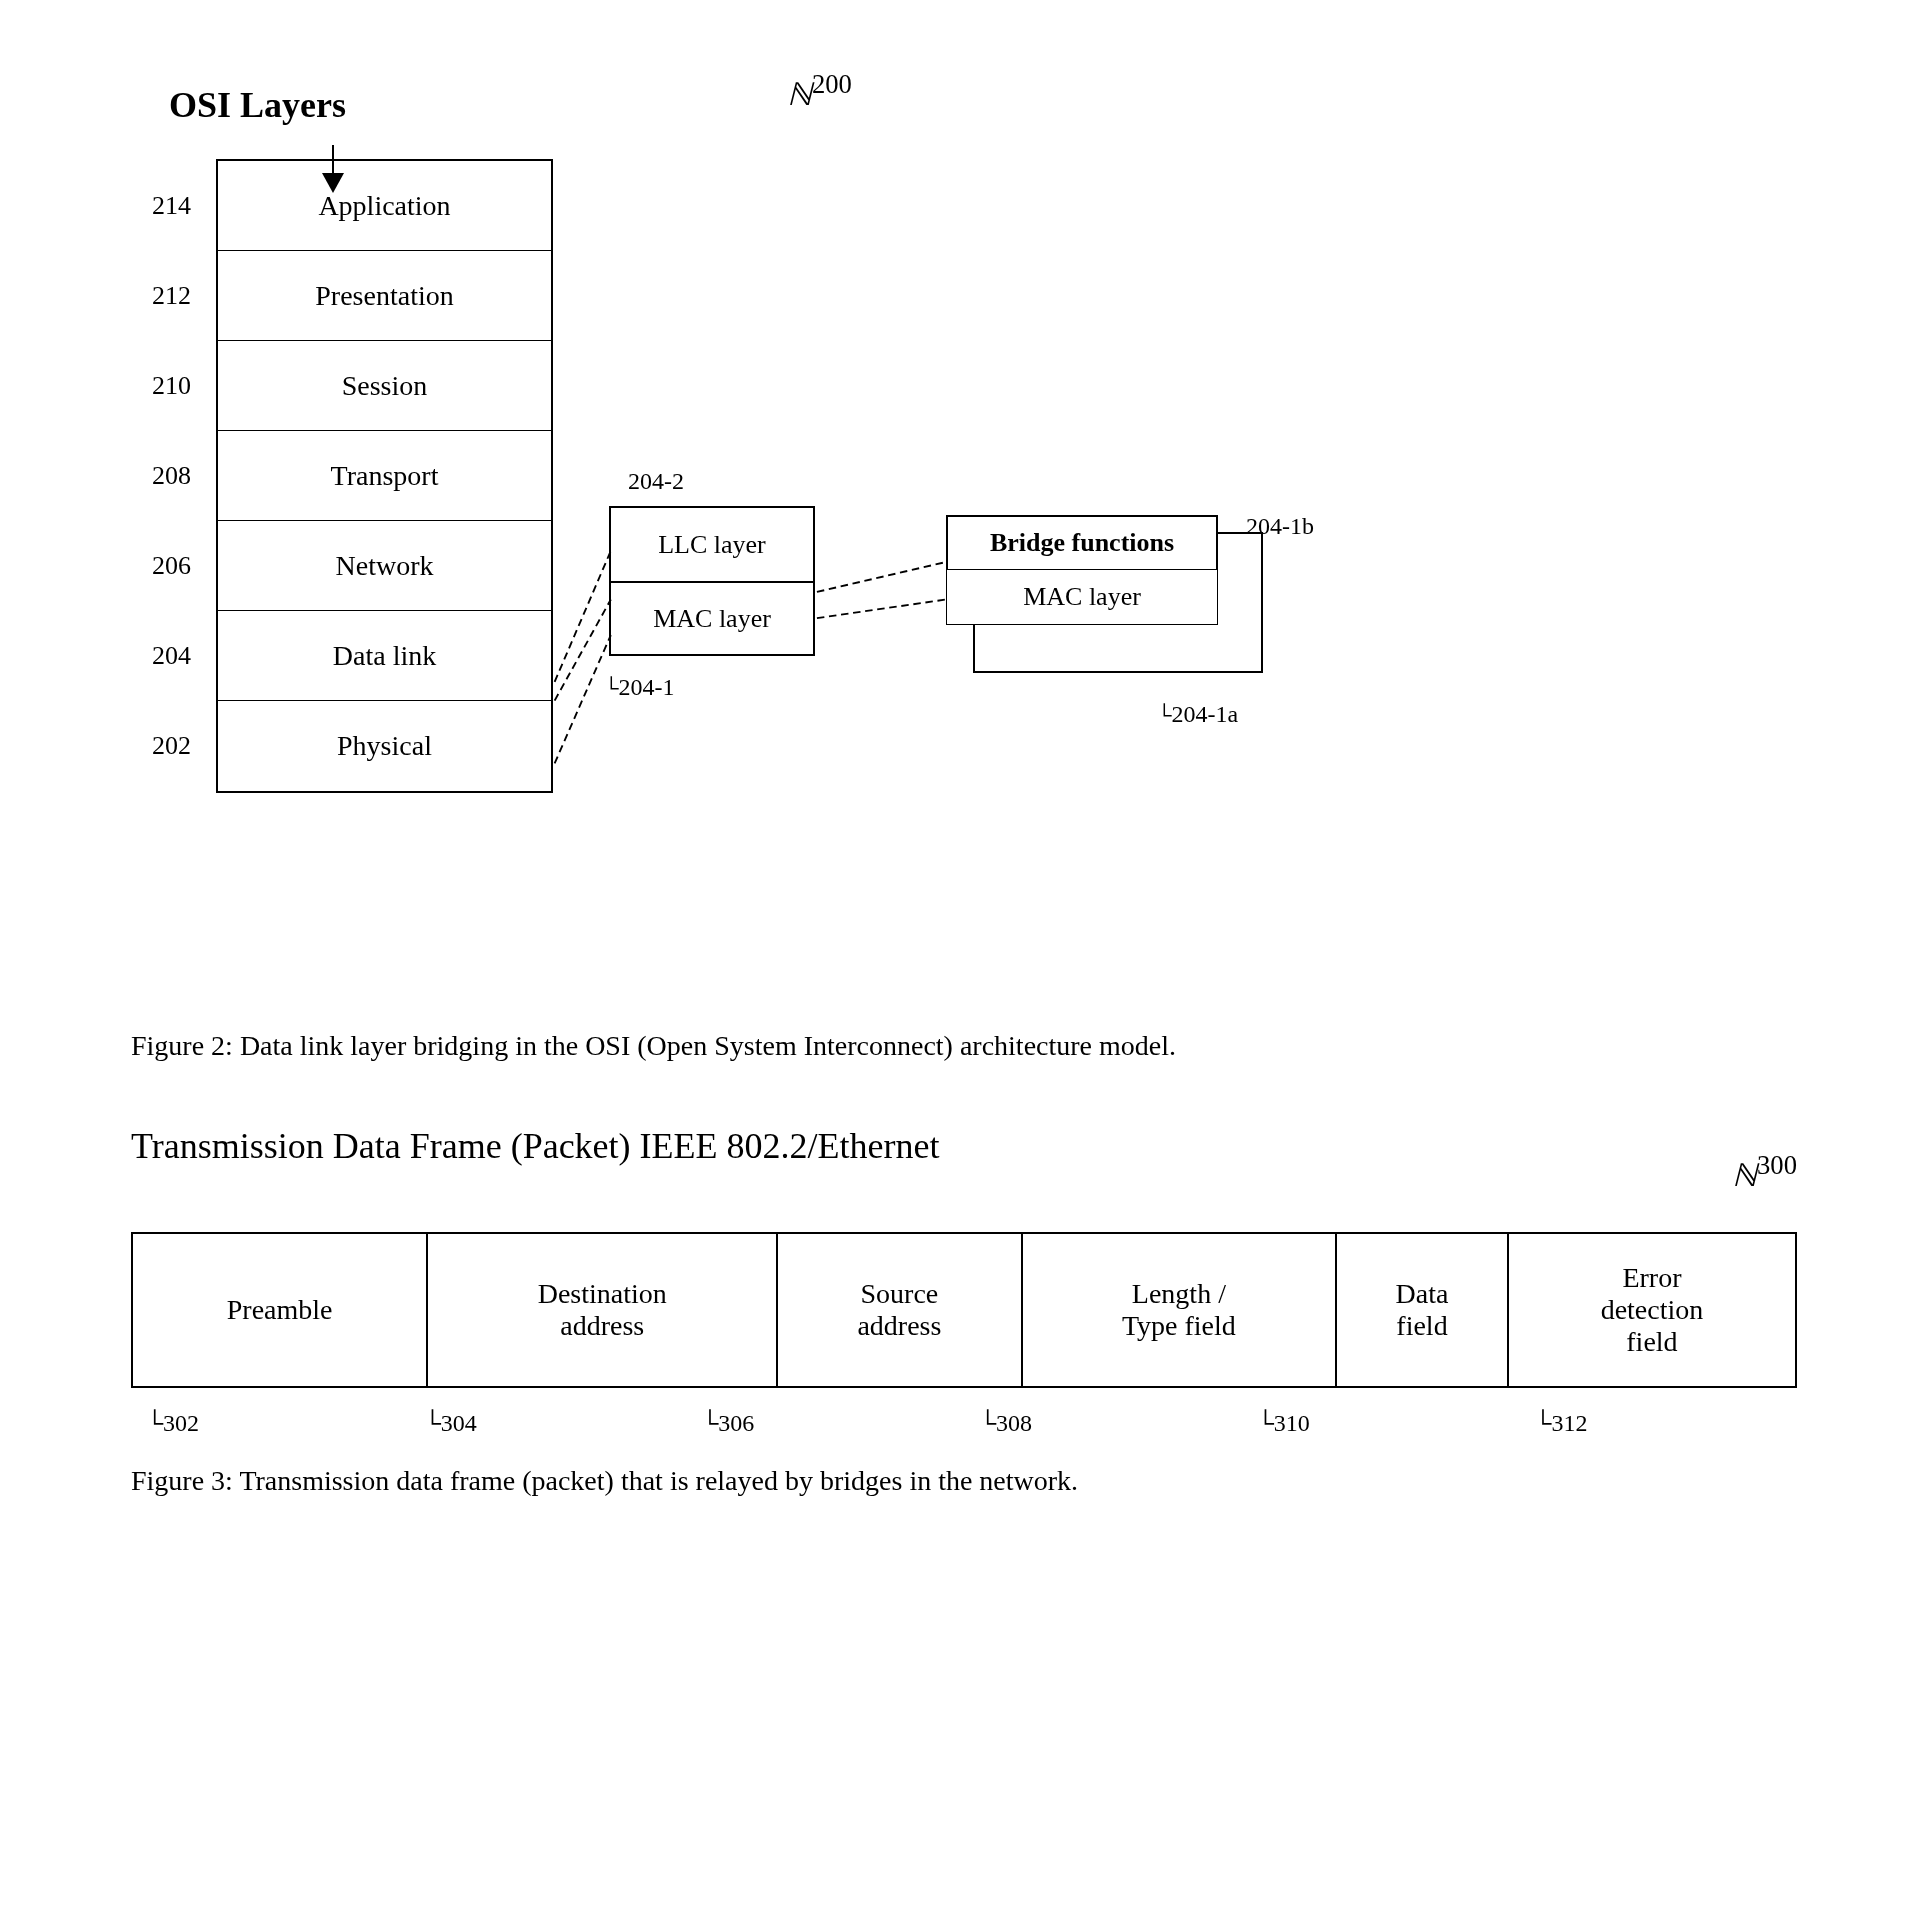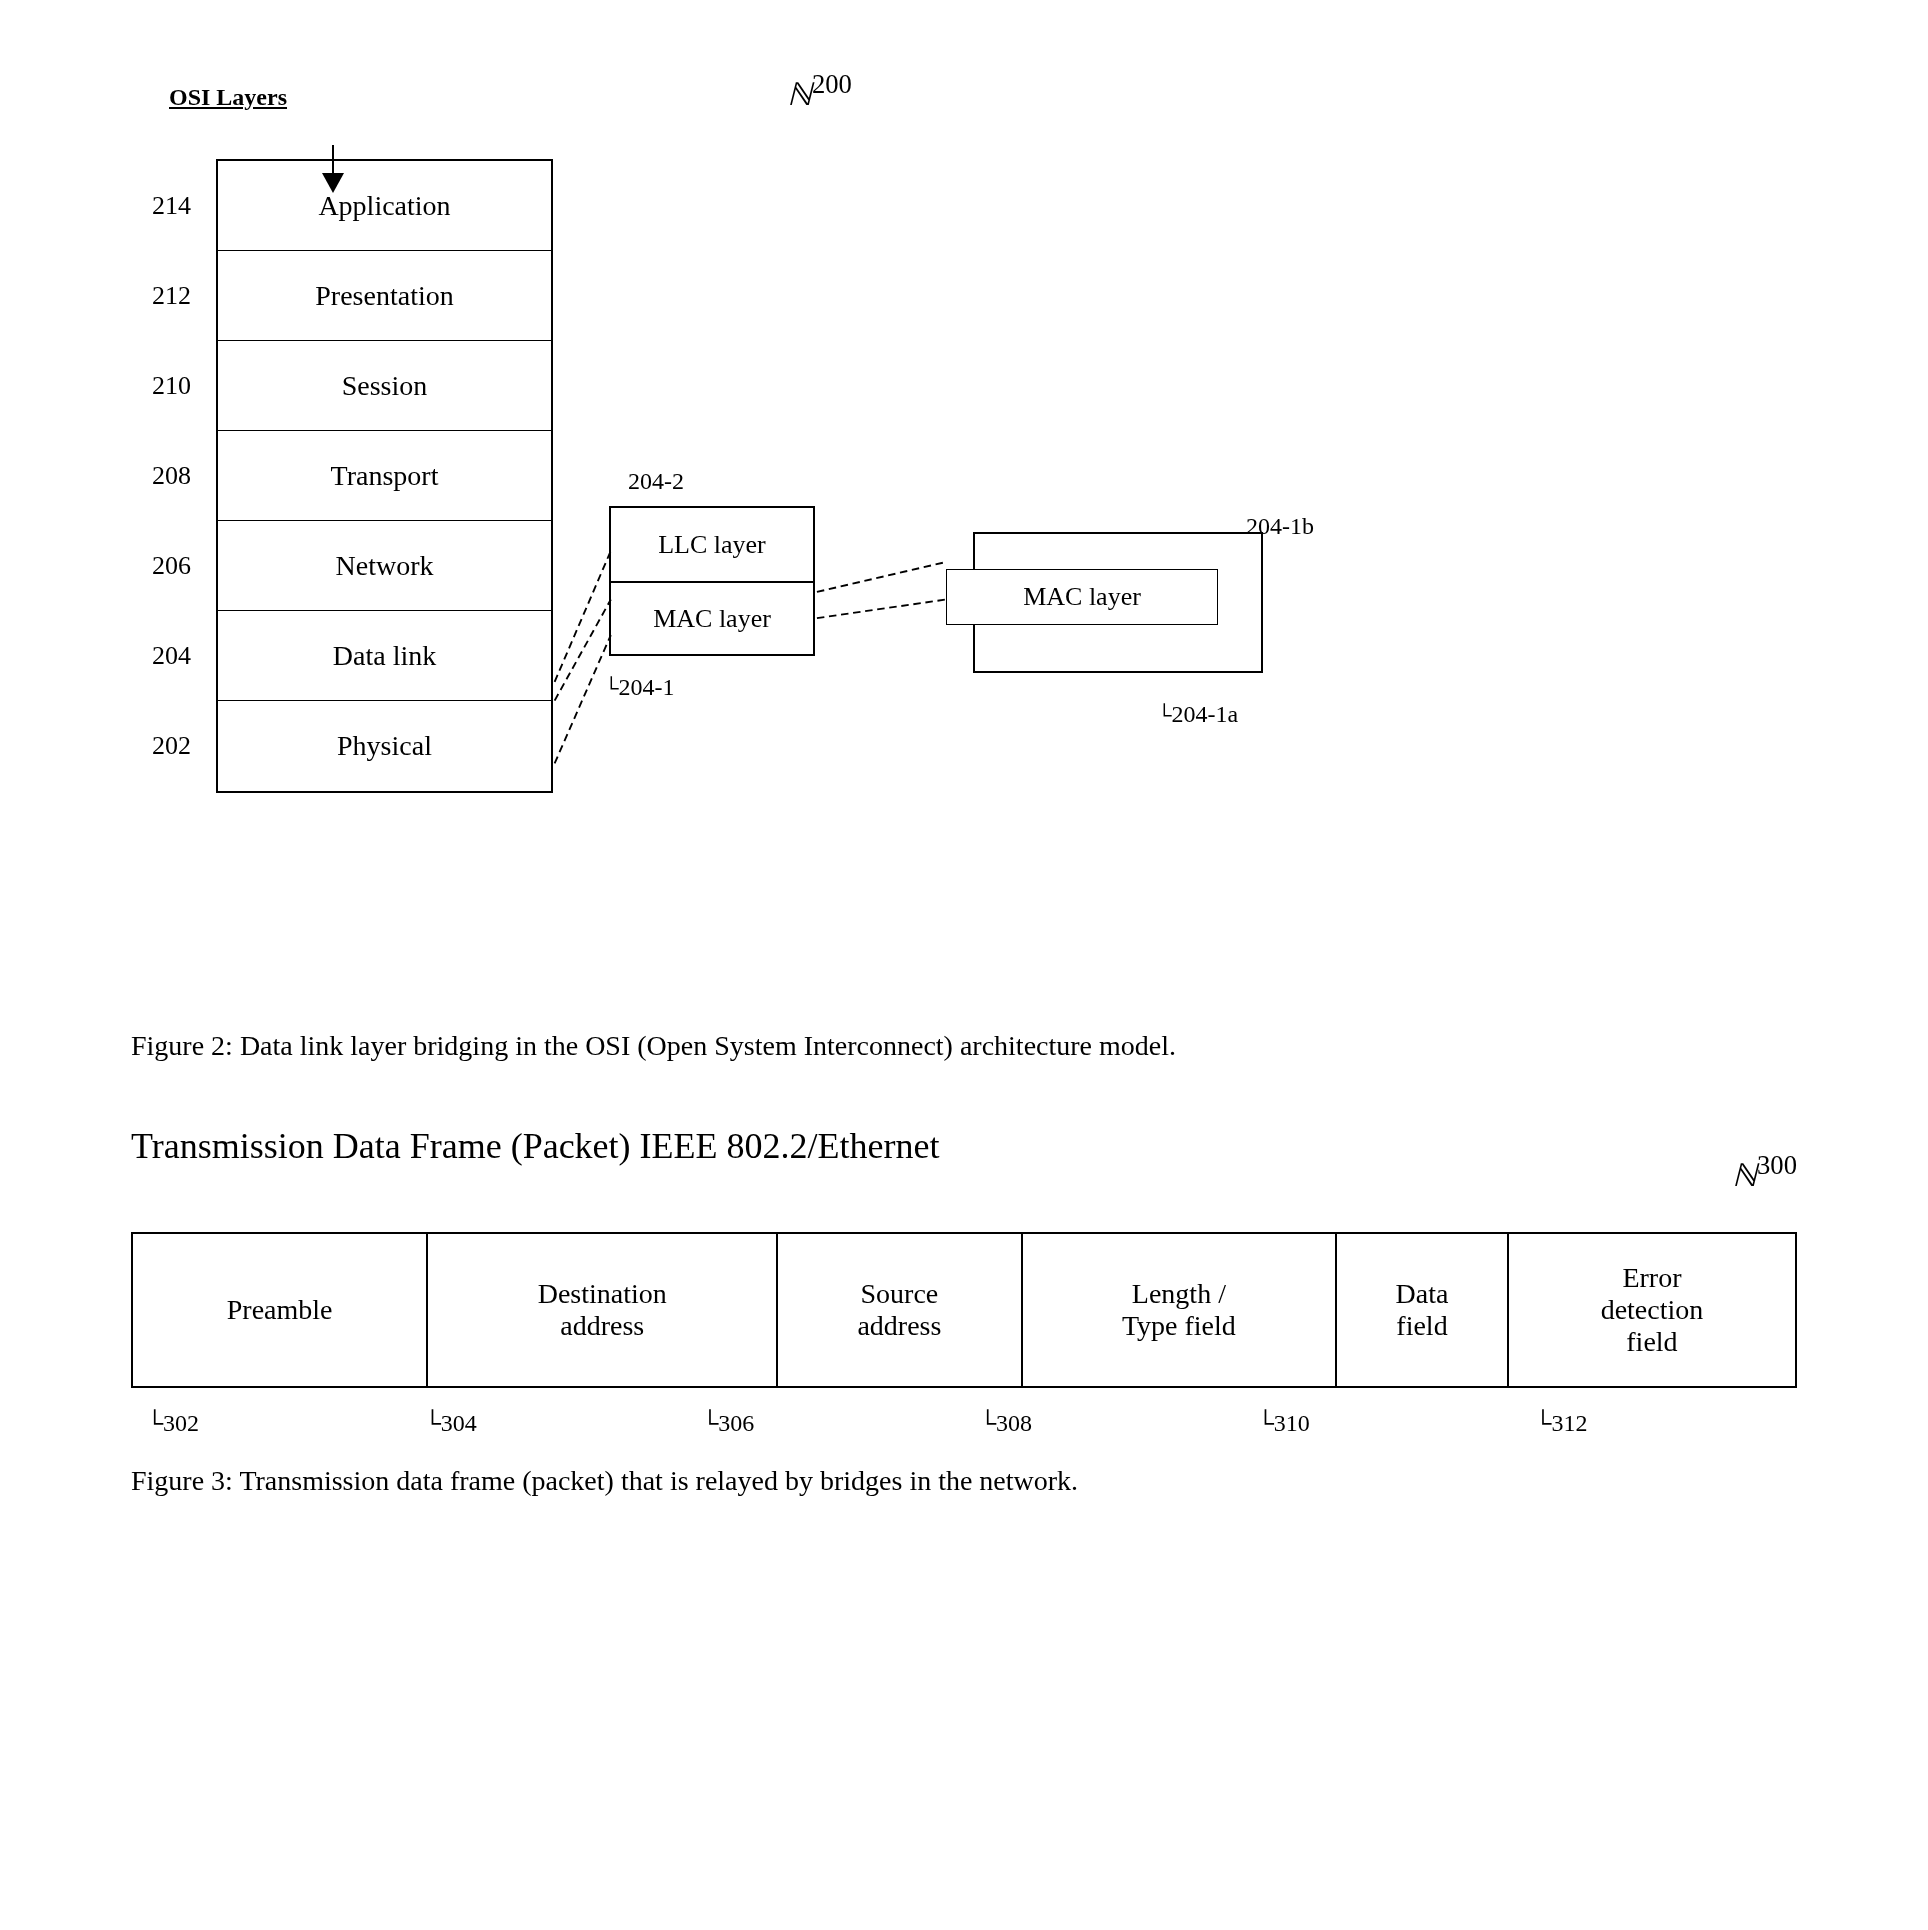--- a/index.html
+++ b/index.html
@@ -17,23 +17,22 @@
       position: relative;
       width: 100%;
       height: 937px;
       margin-bottom: 37px;
     }
 
     .osi-title {
       position: absolute;
       top: 28px;
       left: 94px;
-      font-size: 24px;
+      font-size: 36px;
       font-weight: bold;
-      text-decoration: underline;
     }
 
     
     .osi-stack {
       position: absolute;
       top: 103px;
       left: 141px;
       width: 337px;
       border: 2.3px solid #000;
     }
@@ -180,20 +179,23 @@
       <span>MAC layer</span>
     </div>
   </div>
 
   <div style="position:absolute;top:618px;left:529px;font-size:24px;">
     <span style="font-size:20.6px;">└</span><span>204-1</span>
   </div>
 
   <div style="position:absolute;top:476px;left:898px;width:290px;height:141px;border:2.3px solid #000;background:#fff;"></div>
 
+  <div style="position:absolute;top:459px;left:871px;width:272px;height:56px;border:2.3px solid #000;background:#fff;display:flex;align-items:center;justify-content:center;font-size:26px;font-weight:bold;">
+    <span>Bridge functions</span>
+  </div>
 
   <div style="position:absolute;top:513px;left:871px;width:272px;height:56px;border:1.9px solid #000;background:#fff;display:flex;align-items:center;justify-content:center;font-size:26px;">
     <span>MAC layer</span>
   </div>
 
   <div style="position:absolute;top:457px;left:1171px;font-size:24px;">204-1b</div>
 
   <div style="position:absolute;top:645px;left:1082px;font-size:24px;">
     <span style="font-size:20.6px;">└</span><span>204-1a</span>
   </div>

